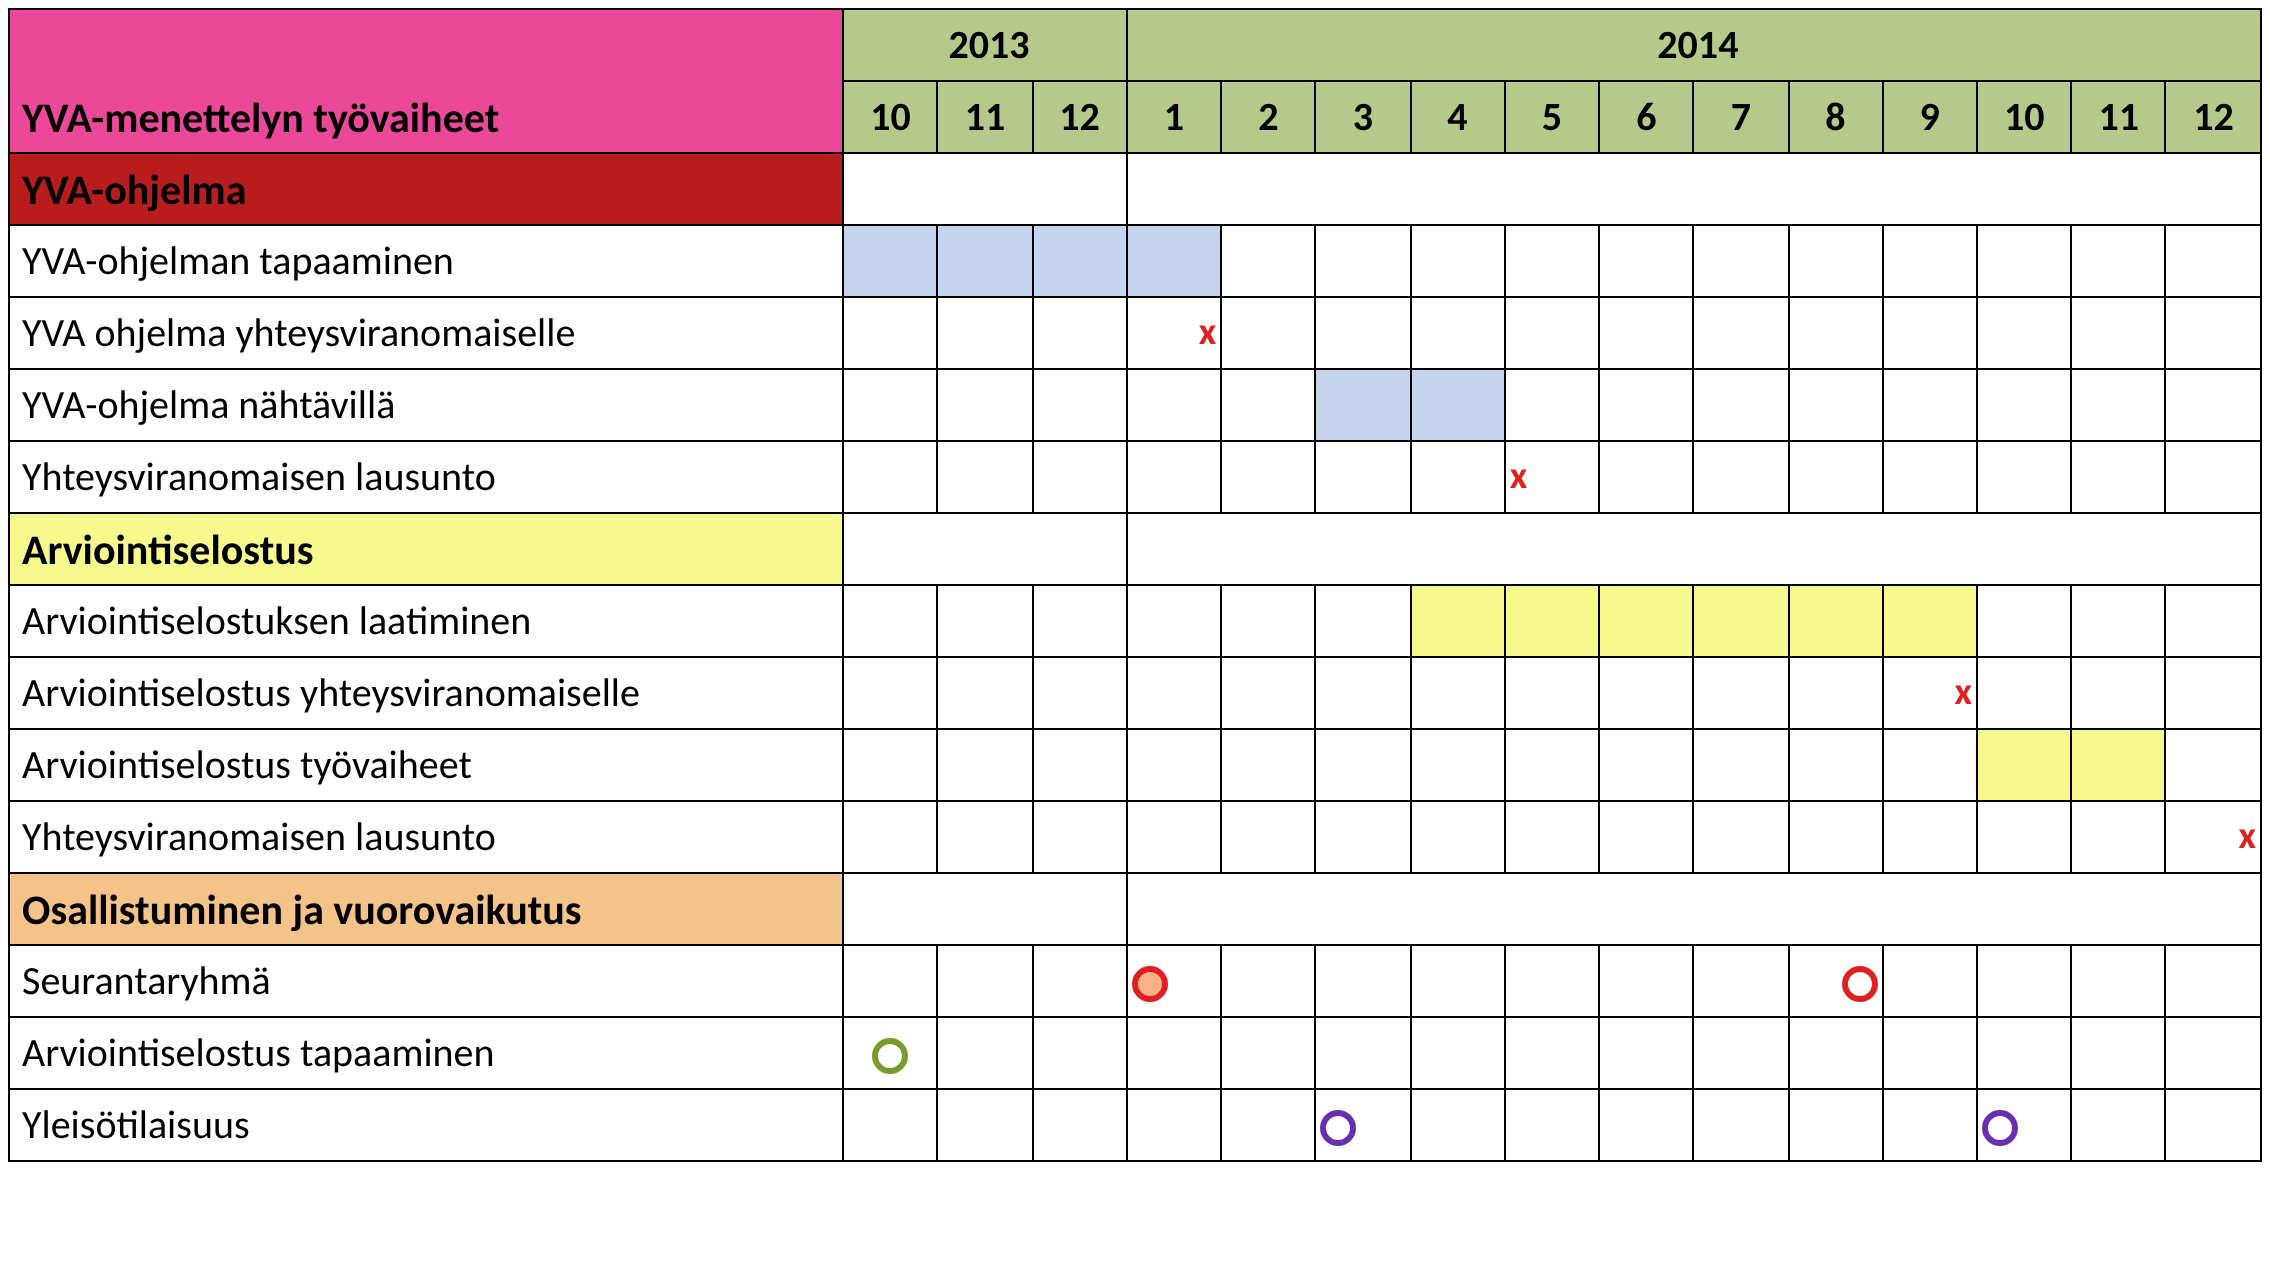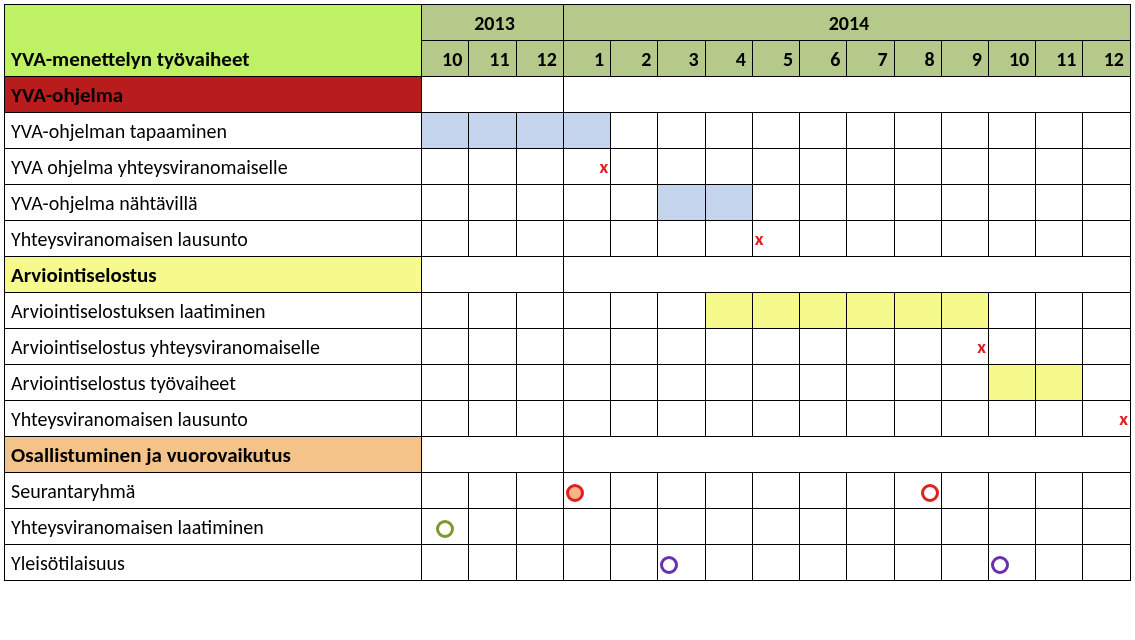--- a/index.html
+++ b/index.html
@@ -21,22 +21,22 @@
     padding: 2px 6px;
     height: 36px;
     vertical-align: middle;
     text-align: left;
   }
   col.label-col { width: 415px; }
   col.month-col { width: 47px; }
 
   .hdr { background: #b5c98a; }
   .hdr-year { font-size: 20px; text-align: center; padding-left: 10px;}
-  .hdr-month { text-align: right; font-size: 20px; }
-  .title-cell { font-weight: bold; font-size: 21px; background:#bef264; vertical-align: bottom; padding-bottom:4px;}
+  .hdr-month { text-align: center; font-size: 20px; }
+  .title-cell { font-weight: bold; font-size: 21px; background:#ec4899; vertical-align: bottom; padding-bottom:4px;}
 
   .section-blue  { background: #b91c1c; font-weight: bold; font-size: 21px;}
   .section-yellow{ background: #f6f98b; font-weight: bold; font-size: 21px;}
   .section-orange{ background: #f4c38a; font-weight: bold; font-size: 21px;}
 
   .row-label { font-size: 20px; font-weight: normal; }
 
   .fill-blue  { background: #c4d4ec; }
   .fill-yellow{ background: #f6f98b; }
 
@@ -289,21 +289,21 @@
         <td></td>
         <td></td>
         <td></td>
     <td class="circ-wrap right"><span class="circ c-red-hollow"></span></td>
     <td></td>
         <td></td>
         <td></td>
         <td></td>
   </tr>
   <tr>
-    <td class="row-label">Yhteysviranomaisen laatiminen</td>
+    <td class="row-label">Arviointiselostus tapaaminen</td>
     <td class="circ-wrap center"><span class="circ c-green"></span></td>
     <td></td>
         <td></td>
         <td></td>
         <td></td>
         <td></td>
         <td></td>
         <td></td>
         <td></td>
         <td></td>

